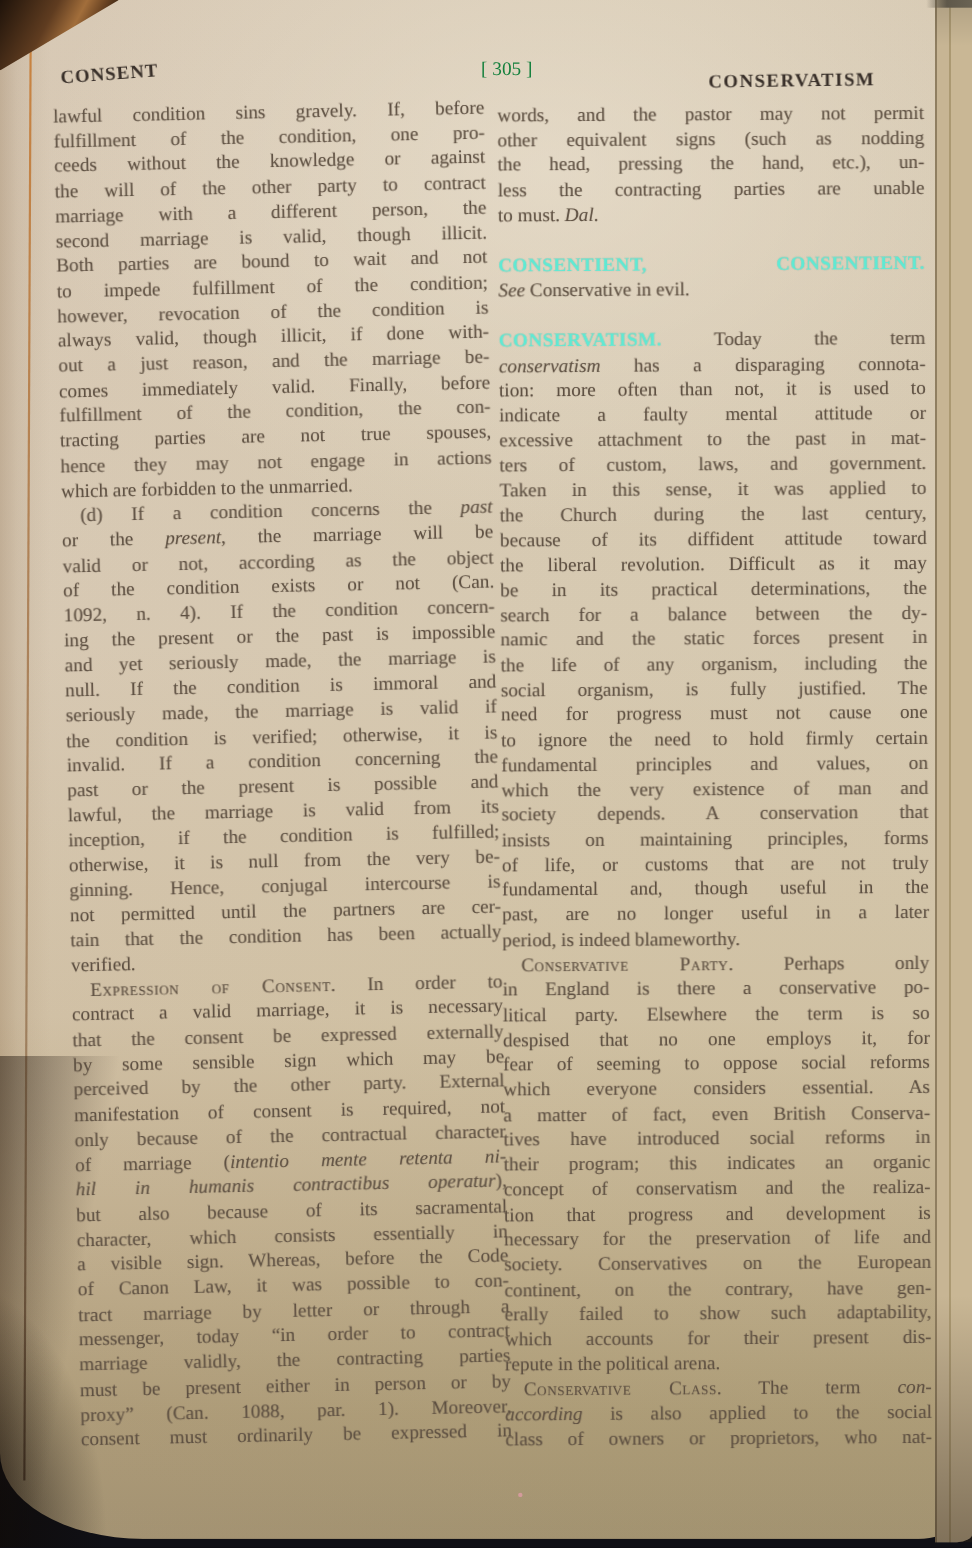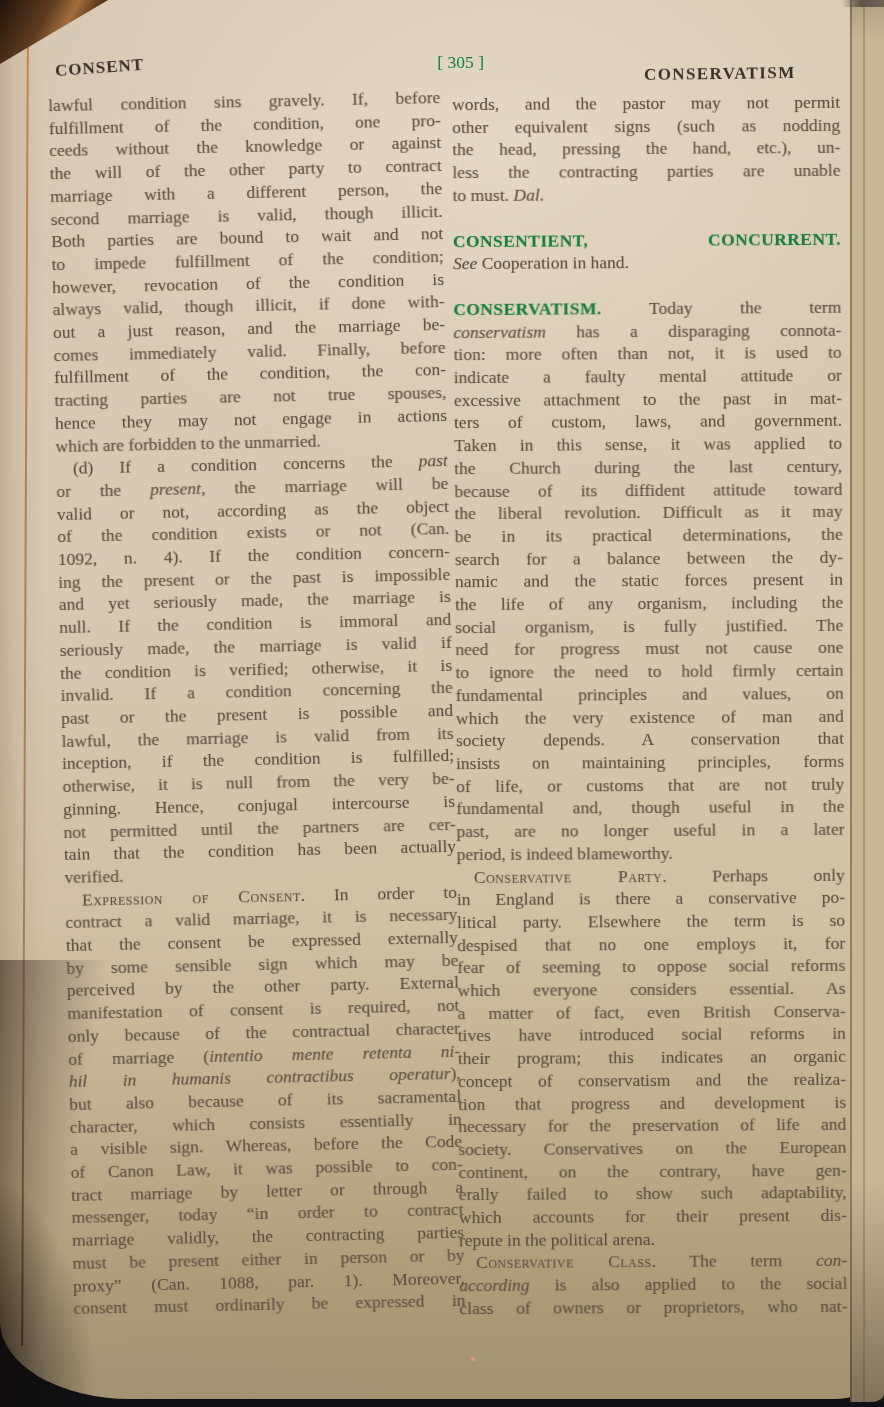--- a/index.html
+++ b/index.html
@@ -40,21 +40,21 @@
   .head-right{left:644px;top:64px;font-size:17px;letter-spacing:1.4px;transform:rotate(-.8deg);}
   
   .col{position:absolute;z-index:10;font-size:17.5px;color:#5d4f41;filter:blur(.32px);
        text-shadow:0 0 1px rgba(94,80,66,.3);}
   .col-left{left:48px;top:86px;width:392px;transform:rotate(-1.2deg);transform-origin:100% 0;}
   .col-right{left:452px;top:92px;width:388px;transform:rotate(-.35deg);transform-origin:50% 0;}
   .line{line-height:22.7px;text-align:justify;text-align-last:justify;}
   .line.end{text-align-last:left;}
   .line.ind{text-indent:17px;}
   .line.gap{margin-top:23px;}
-  .b{font-weight:bold;letter-spacing:.4px;color:#15803d;}
+  .b{font-weight:bold;letter-spacing:.4px;color:#5eead4;}
   .i{font-style:italic;}
   .sc{font-variant:small-caps;letter-spacing:.5px;}
 </style>
 </head>
 <body>
 
 <div class="photo">
   <div class="page"></div>
   <div class="gutter-line"></div>
   <div class="cover-corner"></div>
@@ -122,22 +122,22 @@
       <div class="line"><span>must be present either in person or by</span></div>
       <div class="line"><span>proxy” (Can. 1088, par. 1). Moreover,</span></div>
       <div class="line"><span>consent must ordinarily be expressed in</span></div>
     </div>
   <div class="col col-right">
       <div class="line"><span>words, and the pastor may not permit</span></div>
       <div class="line"><span>other equivalent signs (such as nodding</span></div>
       <div class="line"><span>the head, pressing the hand, etc.), un-</span></div>
       <div class="line"><span>less the contracting parties are unable</span></div>
       <div class="line end"><span>to must. </span><span class="i">Dal</span><span>.</span></div>
-      <div class="line gap"><span class="b">CONSENTIENT,</span><span> </span><span class="b">CONCURRENT.</span></div>
-      <div class="line end"><span class="i">See</span><span> Cooperation in hand.</span></div>
+      <div class="line gap"><span class="b">CONSENTIENT,</span><span> </span><span class="b">CONSENTIENT.</span></div>
+      <div class="line end"><span class="i">See</span><span> Conservative in evil.</span></div>
       <div class="line gap"><span class="b">CONSERVATISM.</span><span> Today the term</span></div>
       <div class="line"><span class="i">conservatism</span><span> has a disparaging connota-</span></div>
       <div class="line"><span>tion: more often than not, it is used to</span></div>
       <div class="line"><span>indicate a faulty mental attitude or</span></div>
       <div class="line"><span>excessive attachment to the past in mat-</span></div>
       <div class="line"><span>ters of custom, laws, and government.</span></div>
       <div class="line"><span>Taken in this sense, it was applied to</span></div>
       <div class="line"><span>the Church during the last century,</span></div>
       <div class="line"><span>because of its diffident attitude toward</span></div>
       <div class="line"><span>the liberal revolution. Difficult as it may</span></div>

